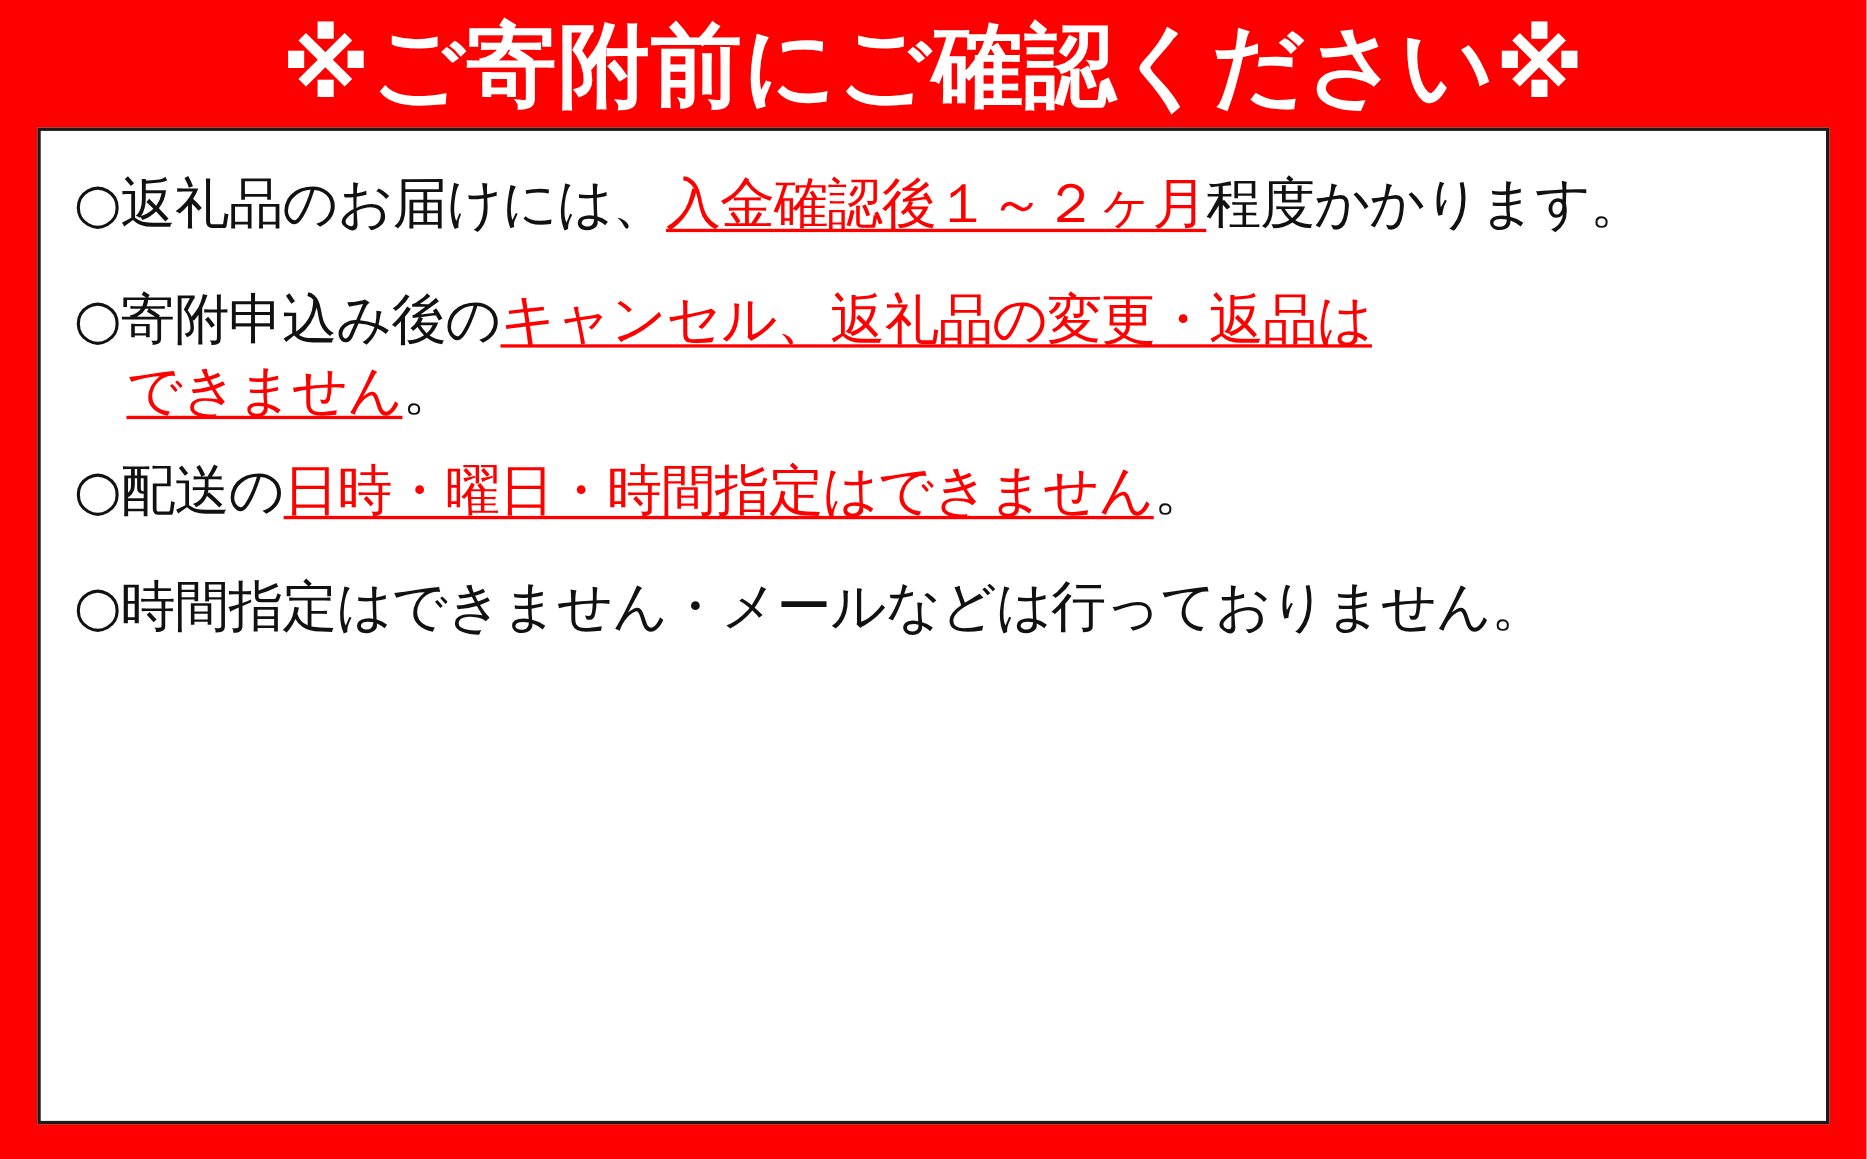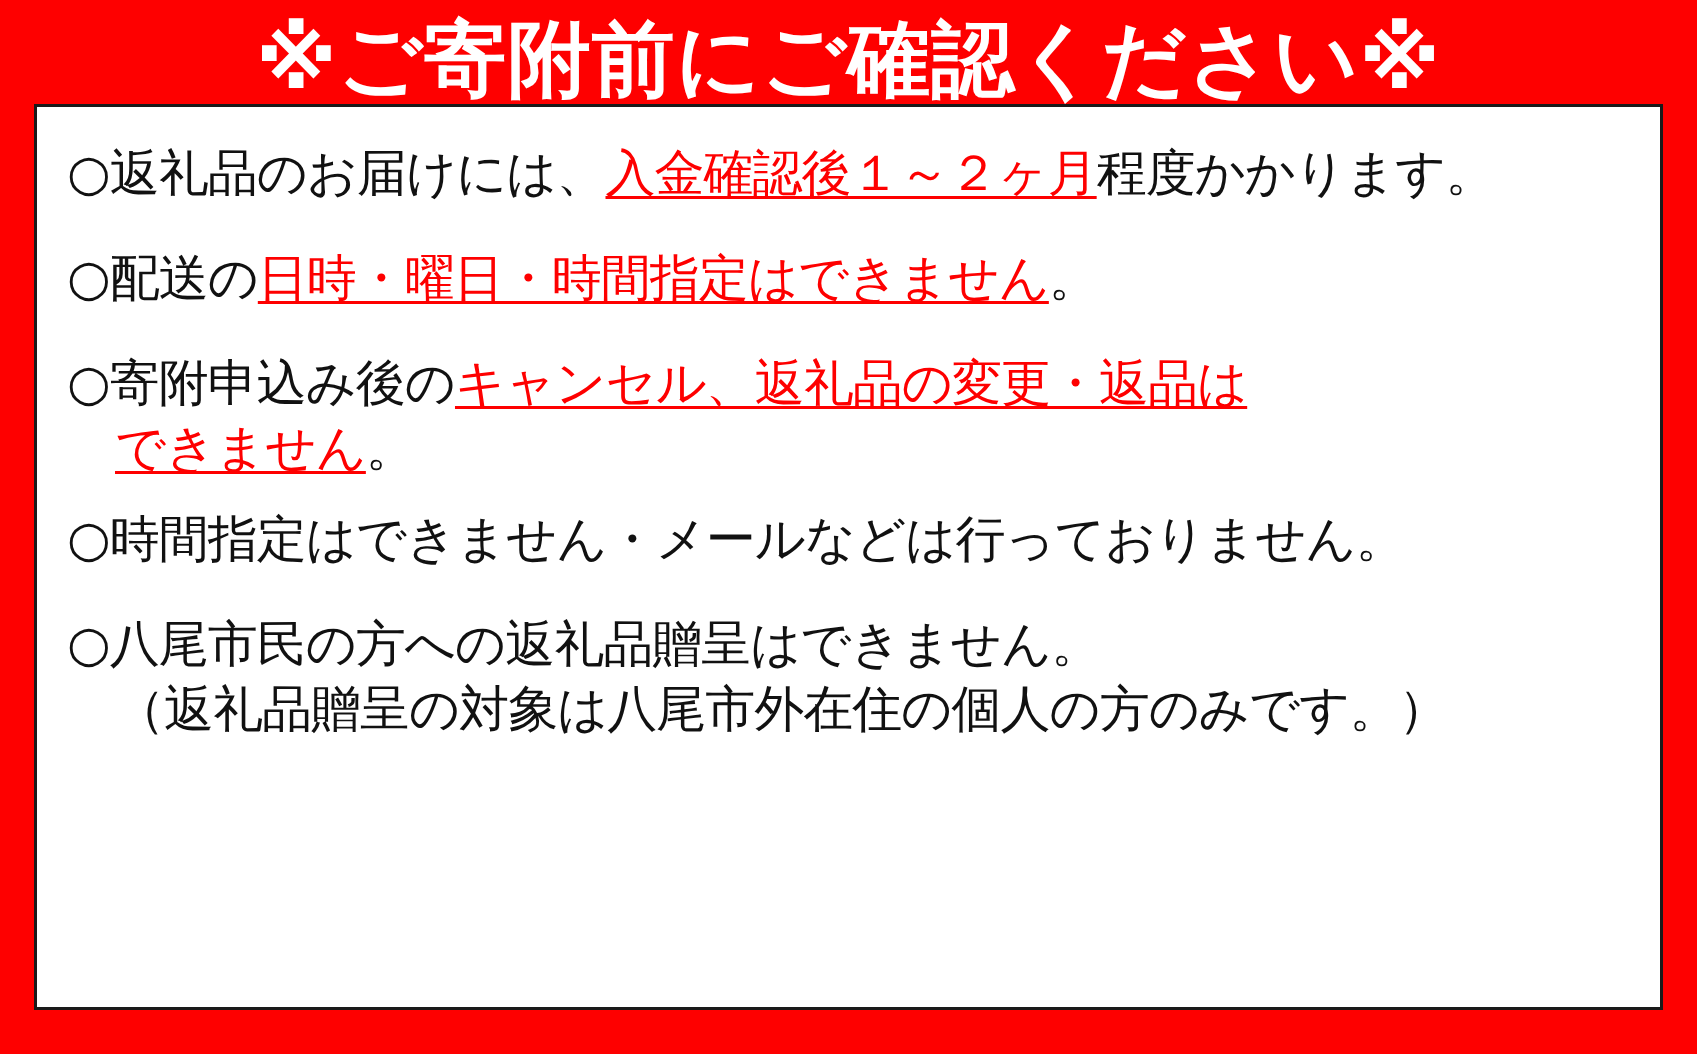--- a/index.html
+++ b/index.html
@@ -36,21 +36,21 @@
     letter-spacing: 1px;
     line-height: 1;
     white-space: nowrap;
     padding-top: 6px;
   }
 
   .banner-inner {
     box-sizing: border-box;
     position: absolute;
     left: 34px;
-    top: 104px;
+    top: 116px;
     width: 1629px;
     height: 906px;
     background: #ffffff;
     border: 3px solid #1a1a1a;
     padding: 34px 30px 20px 30px;
   }
 
   .notice-list {
     box-sizing: border-box;
     list-style: none;
@@ -97,33 +97,29 @@
 
   <div class="banner-title">※ご寄附前にご確認ください※</div>
 
   <div class="banner-inner">
     <ul class="notice-list">
 
       <li class="notice-item">
         <span>○</span><span class="plain">返礼品のお届けには、</span><span class="em">入金確認後１～２ヶ月</span><span class="plain">程度かかります。</span>
       </li>
 
-      <li class="notice-item">
-        <span>○</span><span class="plain">配送の</span><span class="em">日時・曜日・時間指定はできません</span><span class="plain">。</span>
-      </li>
-
       <li class="notice-item tight">
         <span>○</span><span class="plain">寄附申込み後の</span><span class="em">キャンセル、返礼品の変更・返品は</span>
         <span class="line2"><span class="em">できません</span><span class="plain">。</span></span>
       </li>
 
       <li class="notice-item">
+        <span>○</span><span class="plain">配送の</span><span class="em">日時・曜日・時間指定はできません</span><span class="plain">。</span>
+      </li>
+
+      <li class="notice-item">
         <span>○</span><span class="plain">時間指定はできません・メールなどは行っておりません。</span>
       </li>
 
-      <li class="notice-item">
-        <span>○</span><span class="plain">八尾市民の方への返礼品贈呈はできません。</span>
-        <span class="line2">（返礼品贈呈の対象は八尾市外在住の個人の方のみです。）</span>
-      </li>
 
     </ul>
   </div>
 </div>
 
 </body></html>

